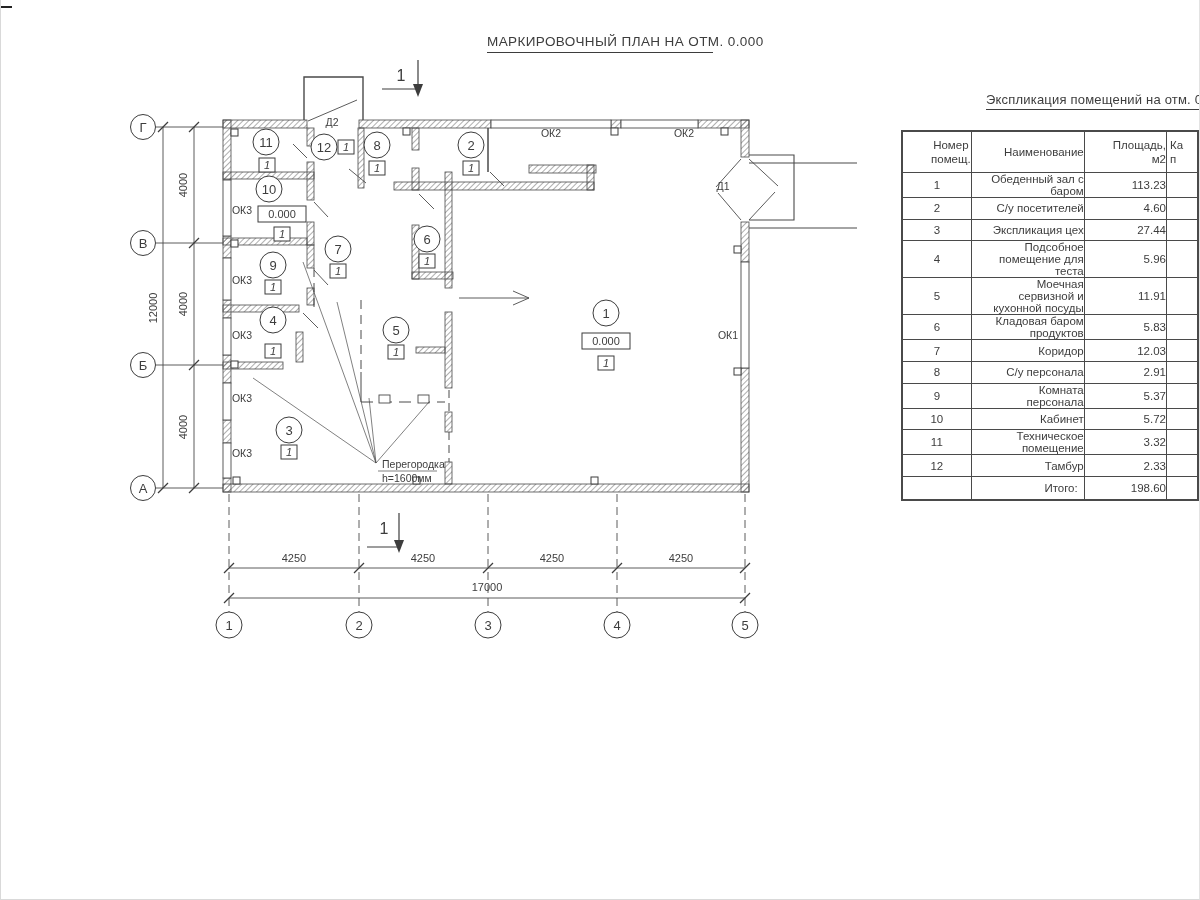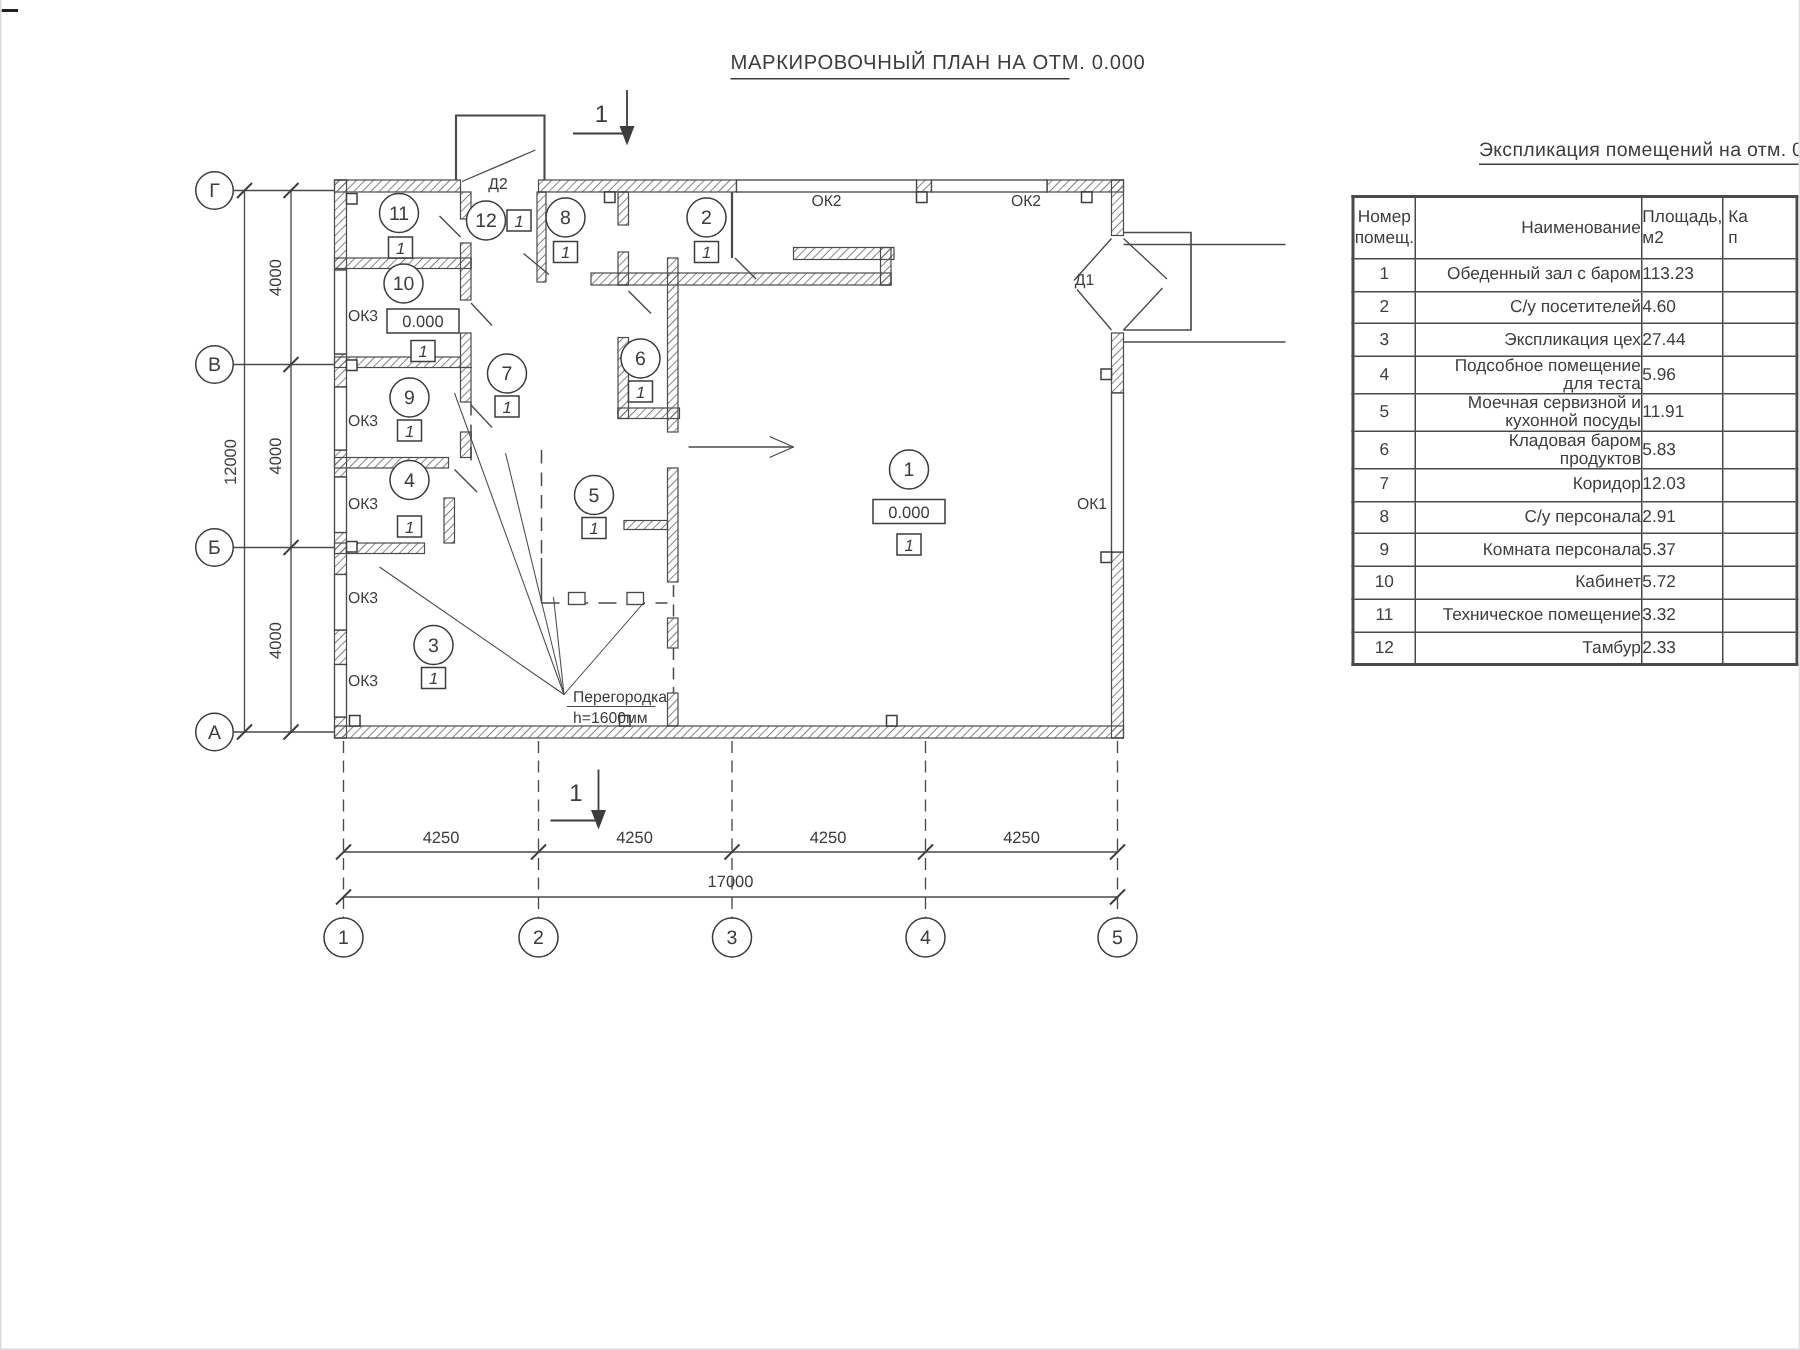--- a/index.html
+++ b/index.html
@@ -21,23 +21,23 @@
   }
   .sched-wrap{position:absolute;left:900px;top:130px;}
   table.sched{border-collapse:collapse;table-layout:fixed;background:#fff;}
   table.sched td,table.sched th{
     border:1px solid #4a4a4a;padding:0;font-weight:normal;
     font-size:11.5px;color:#3d3d3d;vertical-align:middle;
   }
   table.sched{border:2px solid #4a4a4a;}
   .c-num{width:40px;text-align:center;}
   .c-name{width:198px;text-align:right;padding-left:8px !important;}
-  .c-area{width:47px;text-align:left;font-size:11px;margin-left:11px;}
+  .c-area{width:47px;text-align:right;font-size:11px;margin-left:11px;}
   .c-cat{width:70px;text-align:left;padding-left:3px !important;margin-top:43px;}
-  table.sched th{height:40px;line-height:1.25;}
+  table.sched th{height:40px;line-height:1.25;padding-left:28px;}
   table.sched td{height:20.7px;}
   tr.total-row td{height:21.8px;}
   .total-lbl{text-align:right;padding-right:6px !important;}
   .hdr2{display:block;font-size:11.5px;}
   .edge-mark{position:absolute;left:0;top:6px;width:11px;height:2px;background:#222;}
 </style>
 </head>
 <body>
 
 <div class="edge-mark"></div>
@@ -395,15 +395,21 @@
           <td class="c-name">Техническое помещение</td>
           <td class="c-area">3.32</td>
           <td class="c-cat"></td>
         </tr>
         <tr>
           <td class="c-num">12</td>
           <td class="c-name">Тамбур</td>
           <td class="c-area">2.33</td>
           <td class="c-cat"></td>
         </tr>
+        <tr class="total-row" id="total-row">
+        <td class="c-num"></td>
+        <td class="c-name total-lbl">Итого:</td>
+        <td class="c-area">198.60</td>
+        <td class="c-cat"></td>
+      </tr>
     </tbody>
   </table>
 </div>
 
 </body></html>

